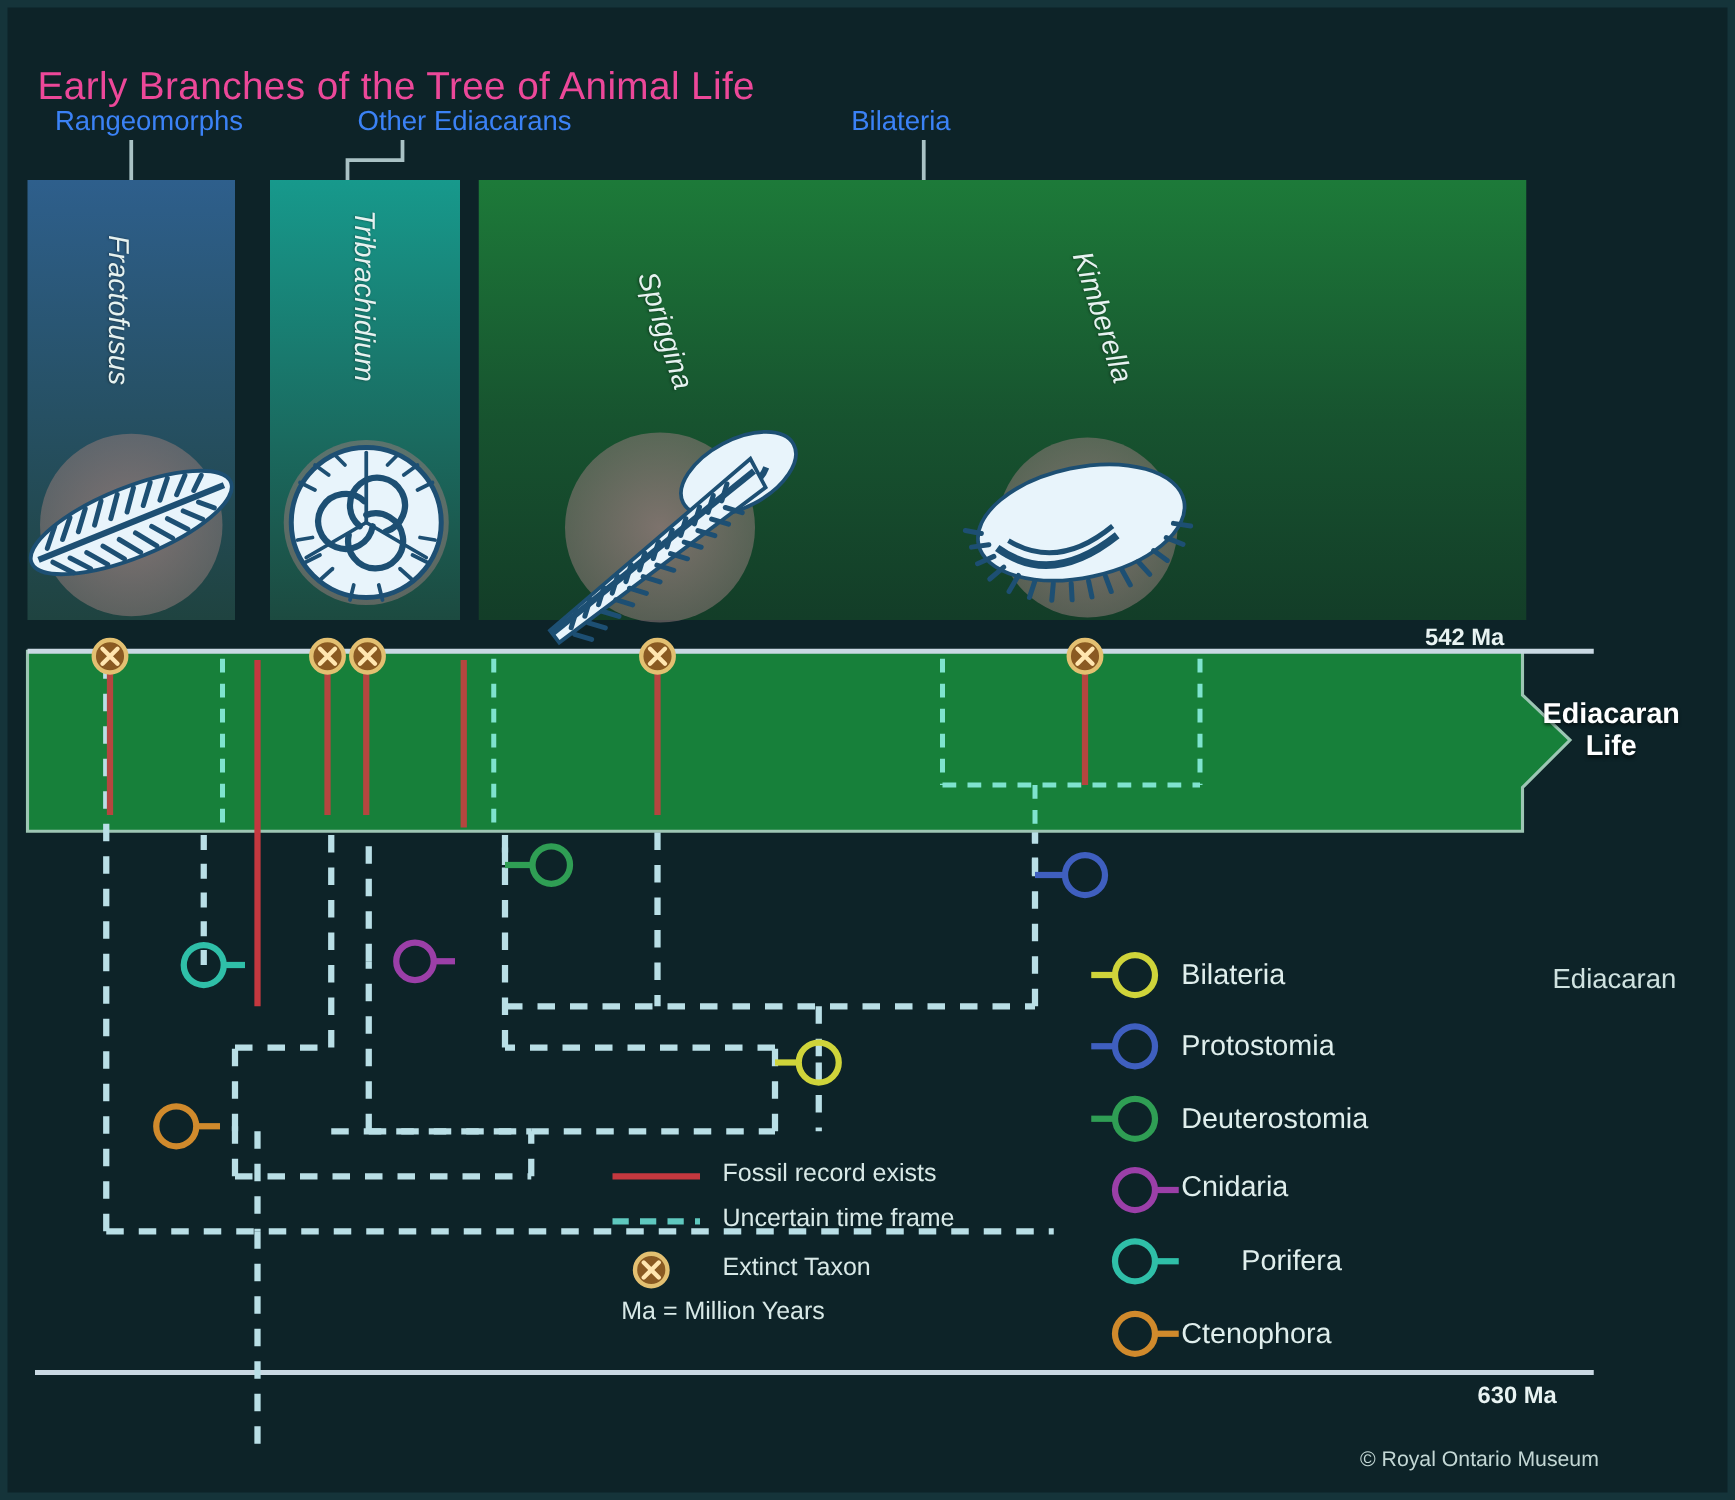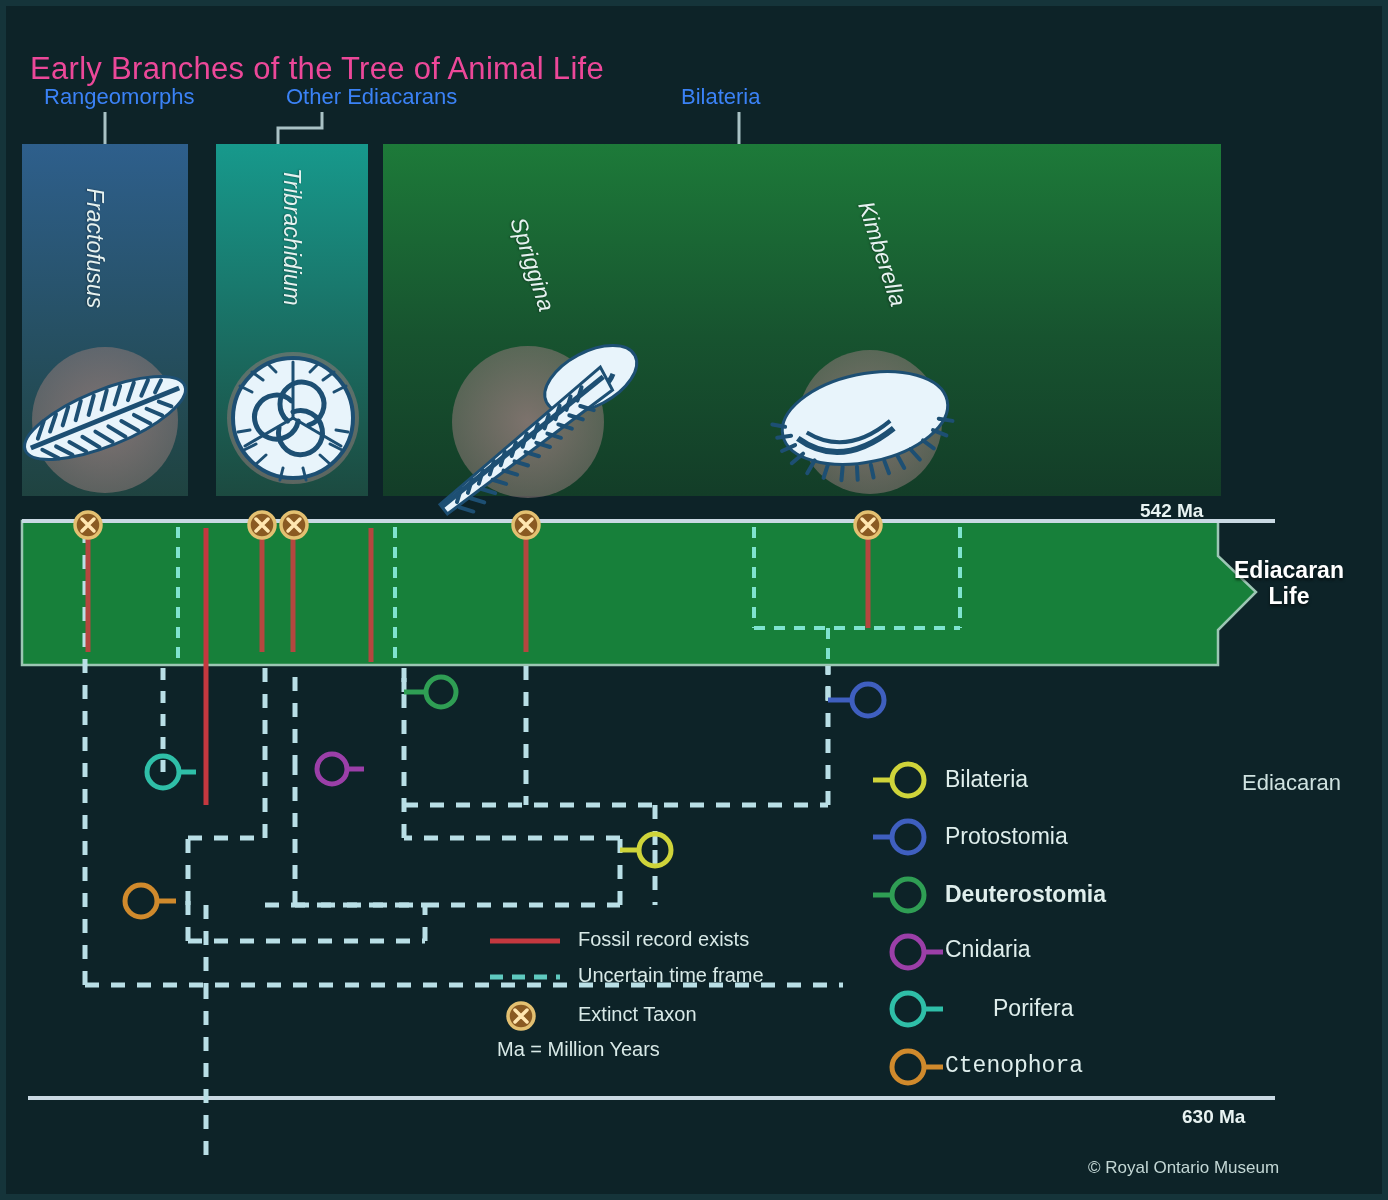--- a/index.html
+++ b/index.html
@@ -390,23 +390,23 @@
 
     <div class="edia-era" style="left:1242px;top:770px;">Ediacaran</div>
 
     <div class="legtext" style="left:578px;top:928px;">Fossil record exists</div>
     <div class="legtext" style="left:578px;top:964px;">Uncertain time frame</div>
     <div class="legtext" style="left:578px;top:1003px;">Extinct Taxon</div>
     <div class="legtext" style="left:497px;top:1038px;">Ma = Million Years</div>
 
     <div class="cladetext" style="left:945px;top:766px;">Bilateria</div>
     <div class="cladetext" style="left:945px;top:823px;">Protostomia</div>
-    <div class="cladetext" style="left:945px;top:881px;font-weight:bold;">Deuterostomia</div>
+    <div class="cladetext" style="left:945px;top:881px;">Deuterostomia</div>
     <div class="cladetext" style="left:945px;top:936px;">Cnidaria</div>
     <div class="cladetext" style="left:945px;top:995px;margin-left:48px;">Porifera</div>
-    <div class="cladetext" style="left:945px;top:1053px;font-family:Liberation Mono, monospace;">Ctenophora</div>
+    <div class="cladetext" style="left:945px;top:1053px;">Ctenophora</div>
 
     <div class="credit" style="left:1088px;top:1158px;">© Royal Ontario Museum</div>
 
   </div>
 
   <div id="frame"></div>
 </div>
 
 </body></html>

